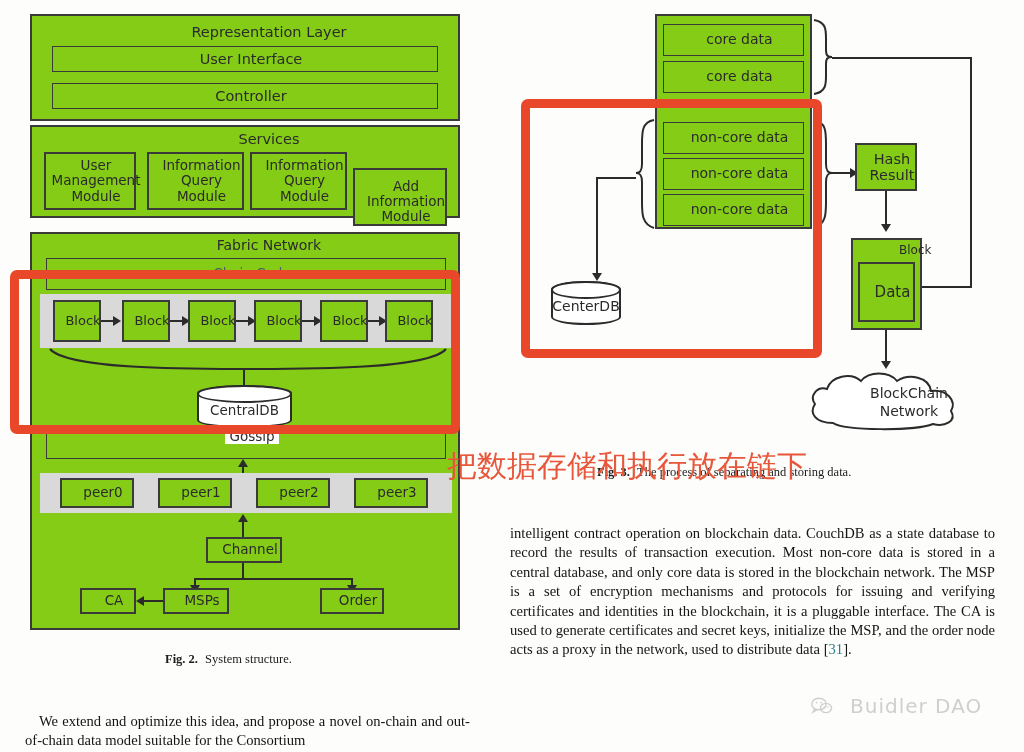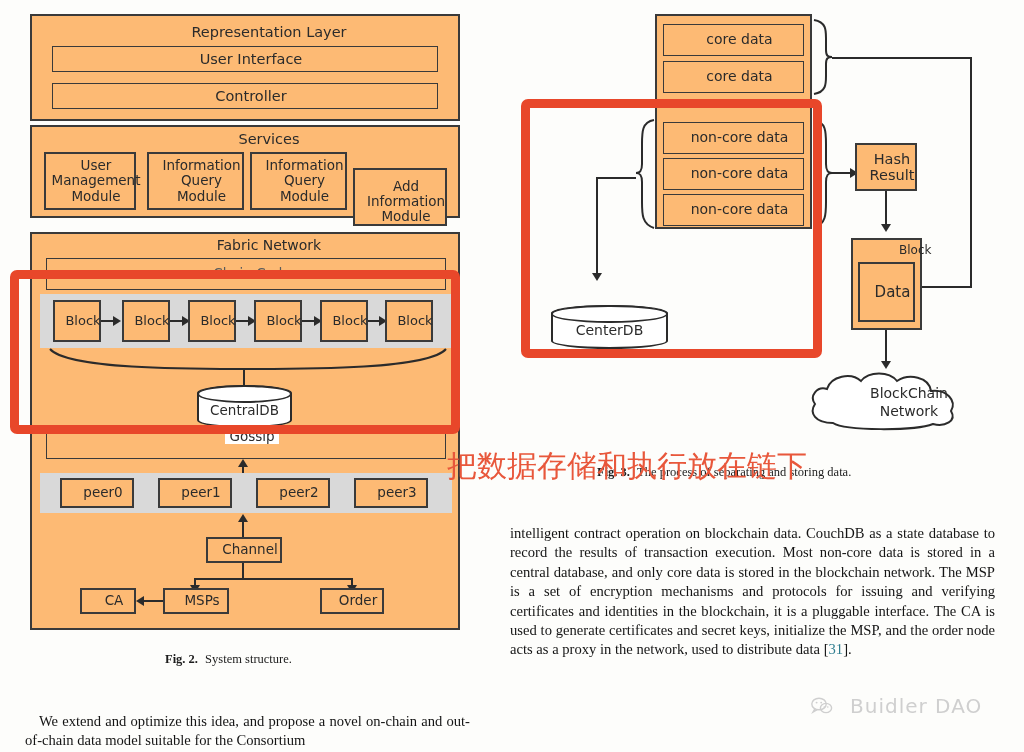--- a/index.html
+++ b/index.html
@@ -13,21 +13,21 @@
   #page {
     position: relative;
     width: 1024px; height: 752px;
     background: #fdfdfb;
   }
 
   
   .box {
     position: absolute;
     border: 2px solid #3a3a3a;
-    background: #fdba74;
+    background: #84cc16;
     display: flex;
     align-items: center;
     justify-content: center;
     text-align: center;
     font-family: "DejaVu Sans", sans-serif;
     color: #2b2b2b;
     line-height: 1.12;
     padding-left: 12px;
   }
   .thinbox { border-width: 1px; }
@@ -316,21 +316,21 @@
     <div class="ln hln" style="left:903px; top:286px; width:69px;"></div>
     <div class="arrow-l" style="left:895px; top:282px;"></div>
 
     <div class="ln hln" style="left:832px; top:172px; width:20px;"></div>
     <div class="arrow-r" style="left:850px; top:168px;"></div>
 
     <div class="ln hln" style="left:596px; top:177px; width:40px;"></div>
     <div class="ln vln" style="left:596px; top:177px; height:98px;"></div>
     <div class="arrow-d" style="left:592px; top:273px;"></div>
 
-    <div class="cyl" style="left:551px; top:281px; width:117px; height:44px; font-size:14px;margin-top:24px;">
+    <div class="cyl" style="left:551px; top:281px; width:70px; height:44px; font-size:14px;">
       <span>CenterDB</span>
     </div>
 
     <div class="box" style="left:855px; top:143px; width:62px; height:48px; font-size:14.5px; flex-direction:column;">
       <span>Hash</span>
       <span>Result</span>
     </div>
     <div class="ln vln" style="left:885px; top:191px; height:34px;"></div>
     <div class="arrow-d" style="left:881px; top:224px;"></div>
 

